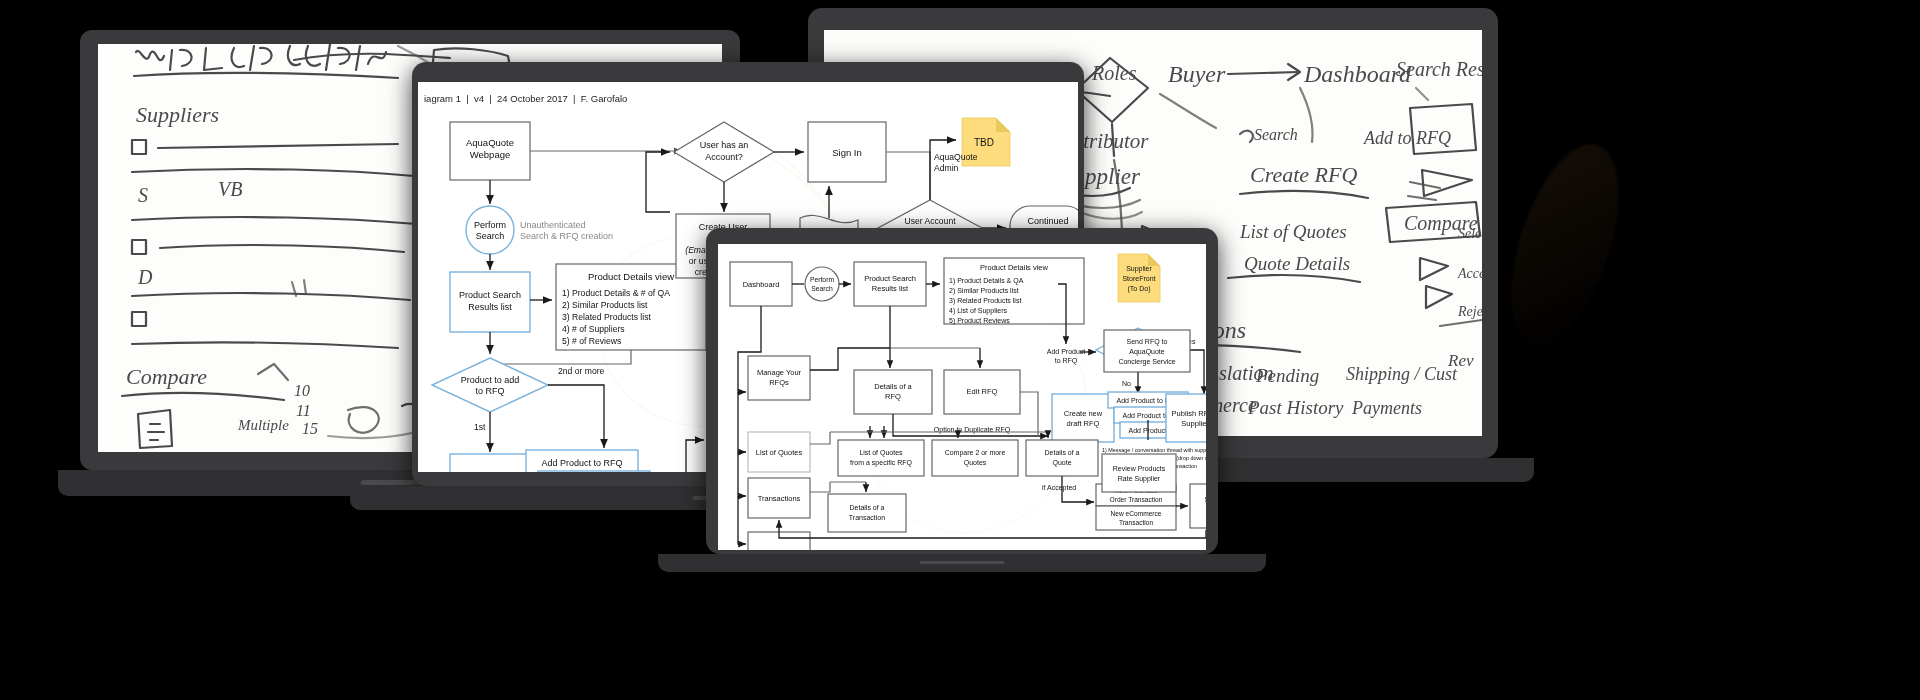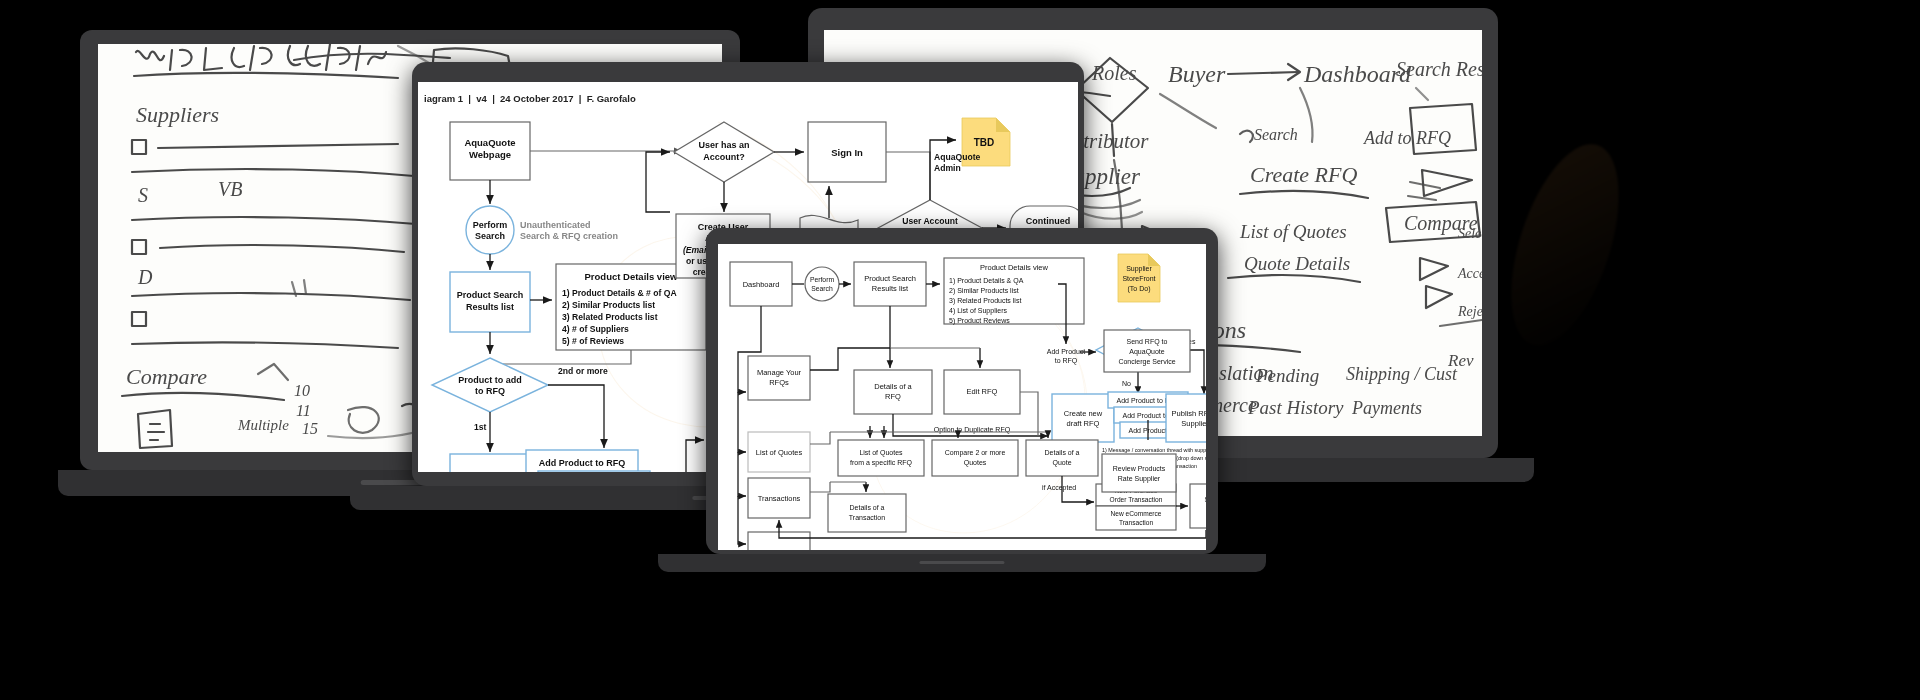--- a/index.html
+++ b/index.html
@@ -173,21 +173,21 @@
           <path class="sk" d="M592 58 C596 62 600 66 604 70" opacity=".6"></path>
         </svg>
       </div>
     </div>
     <div class="base" style="left:-36px;bottom:-24px;width:762px;height:24px;"></div>
   </div>
 
   <div class="glow" style="left:1520px;top:140px;width:90px;height:210px;background:
        linear-gradient(135deg,rgba(180,120,60,.35),rgba(0,0,0,0));transform:rotate(18deg);"></div>
 
-  <div class="device" style="left:412px;top:62px;width:672px;height:424px;font-weight:bold;">
+  <div class="device" style="left:412px;top:62px;width:672px;height:424px;">
     <div class="bezel"></div>
     <div class="screen" style="left:6px;top:20px;right:6px;bottom:14px;">
       <div class="flow">
         <svg width="660" height="390" viewBox="0 0 660 390">
           <defs>
             <marker id="ah" markerWidth="8" markerHeight="8" refX="7" refY="3" orient="auto">
               <path d="M0,0 L7,3 L0,6 z" fill="#1a1a1a"></path>
             </marker>
             <marker id="ahg" markerWidth="8" markerHeight="8" refX="7" refY="3" orient="auto">
               <path d="M0,0 L7,3 L0,6 z" fill="#555"></path>

